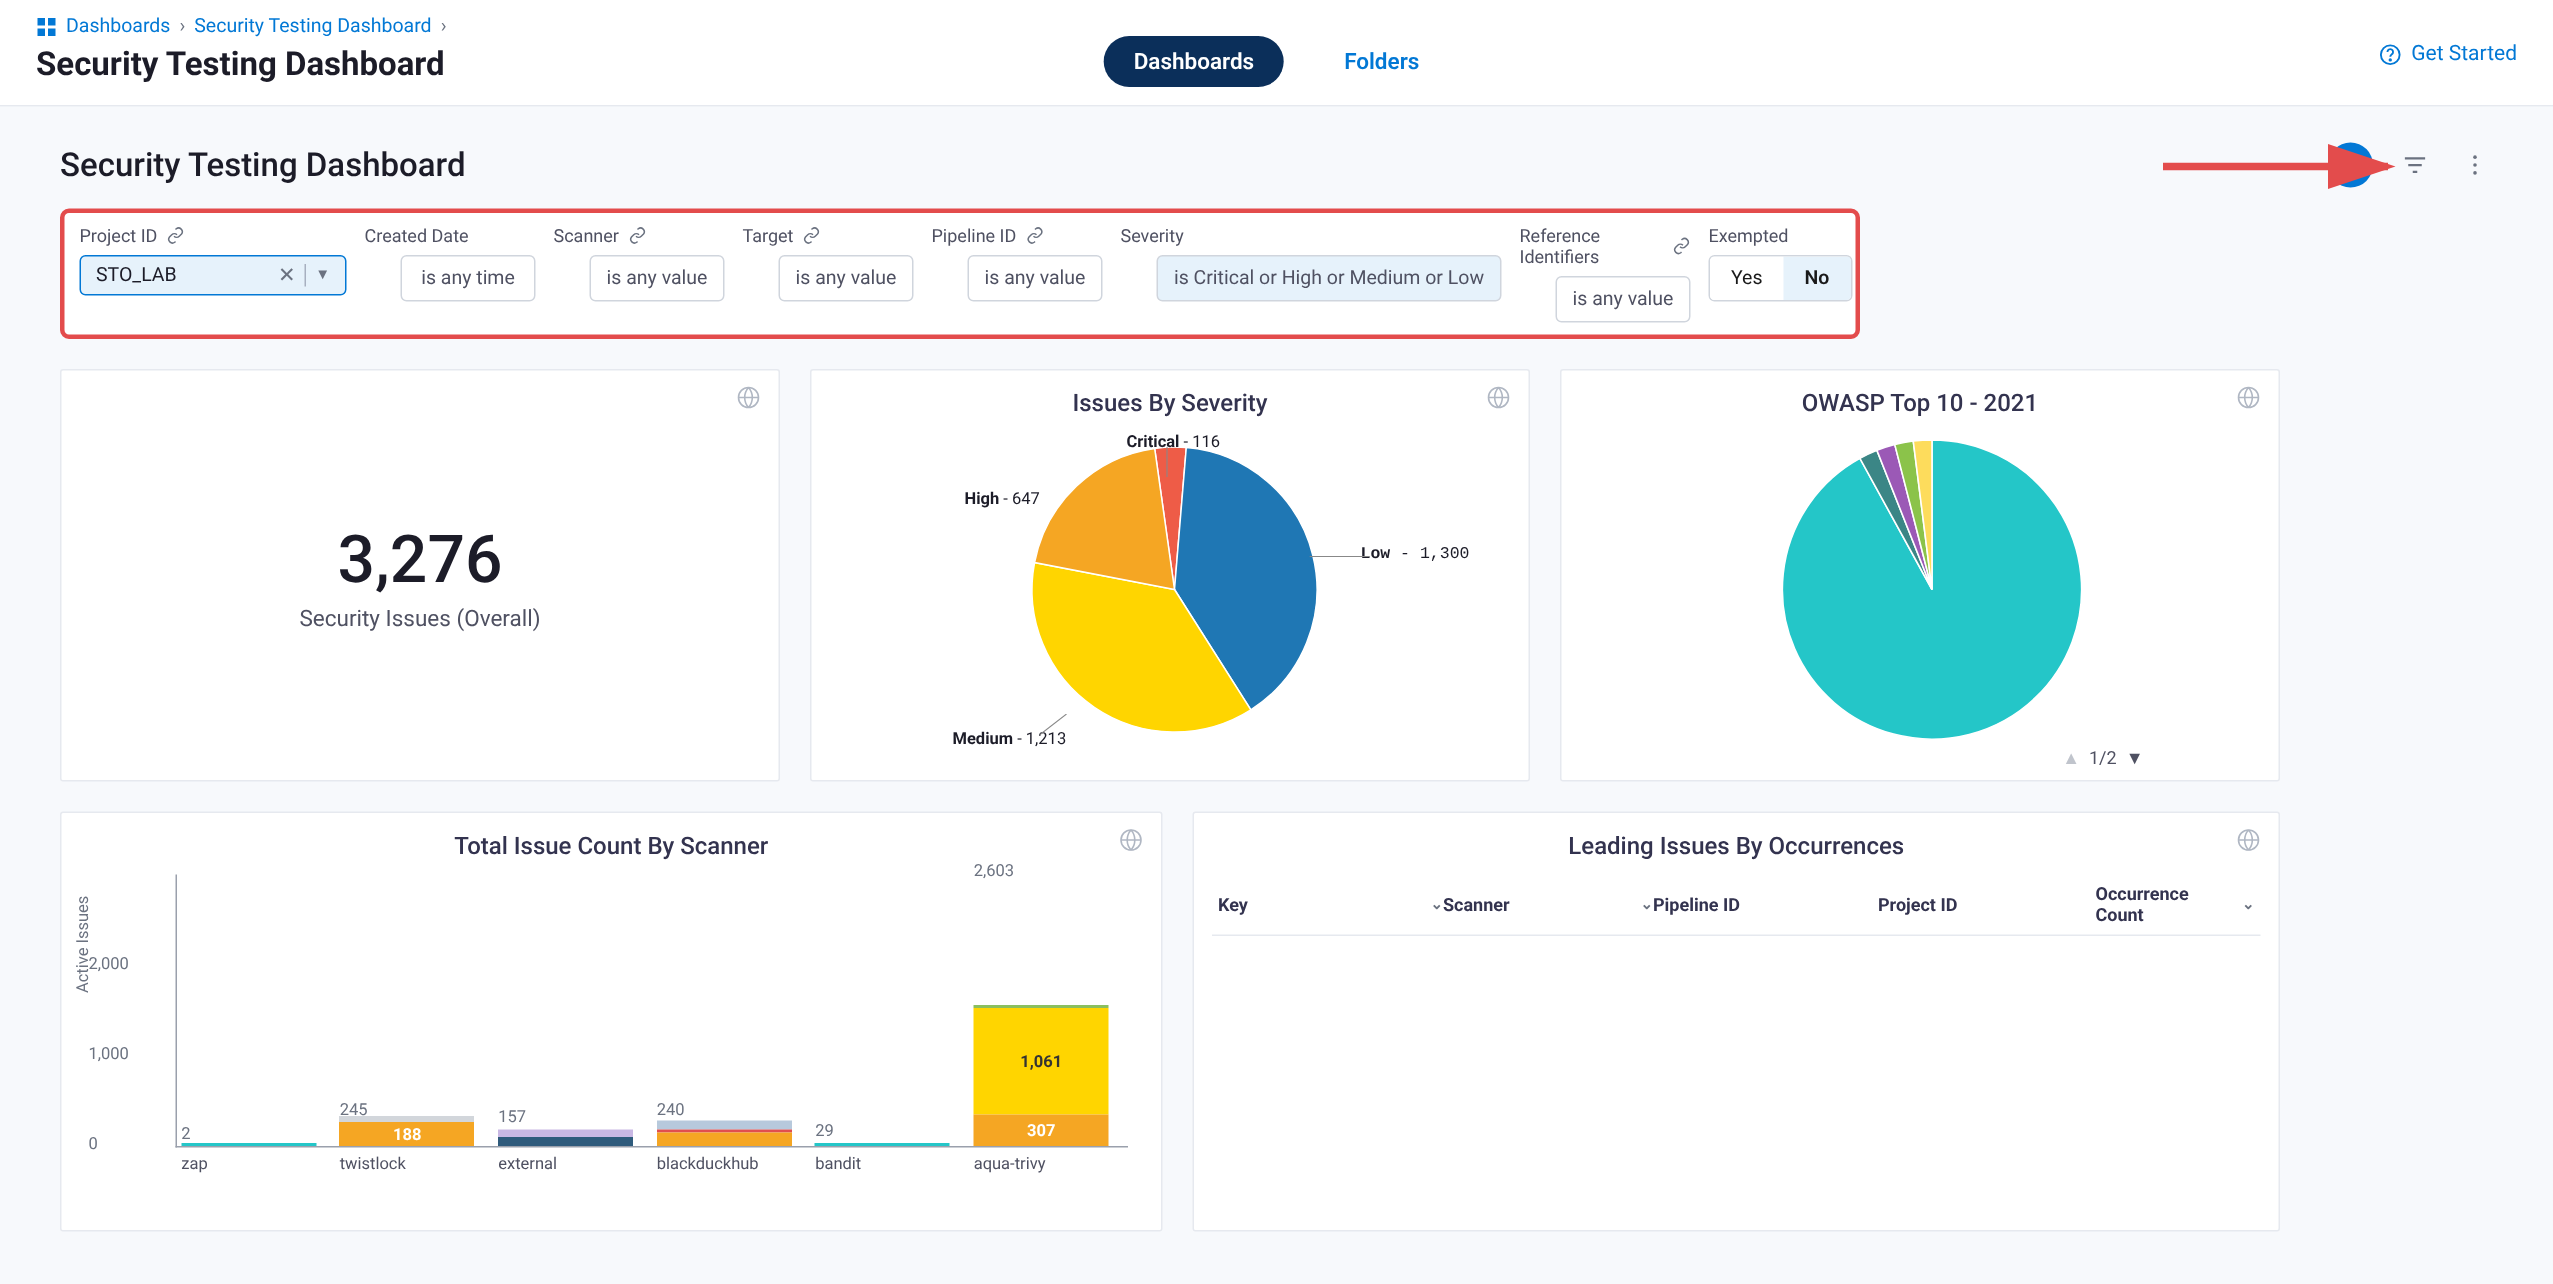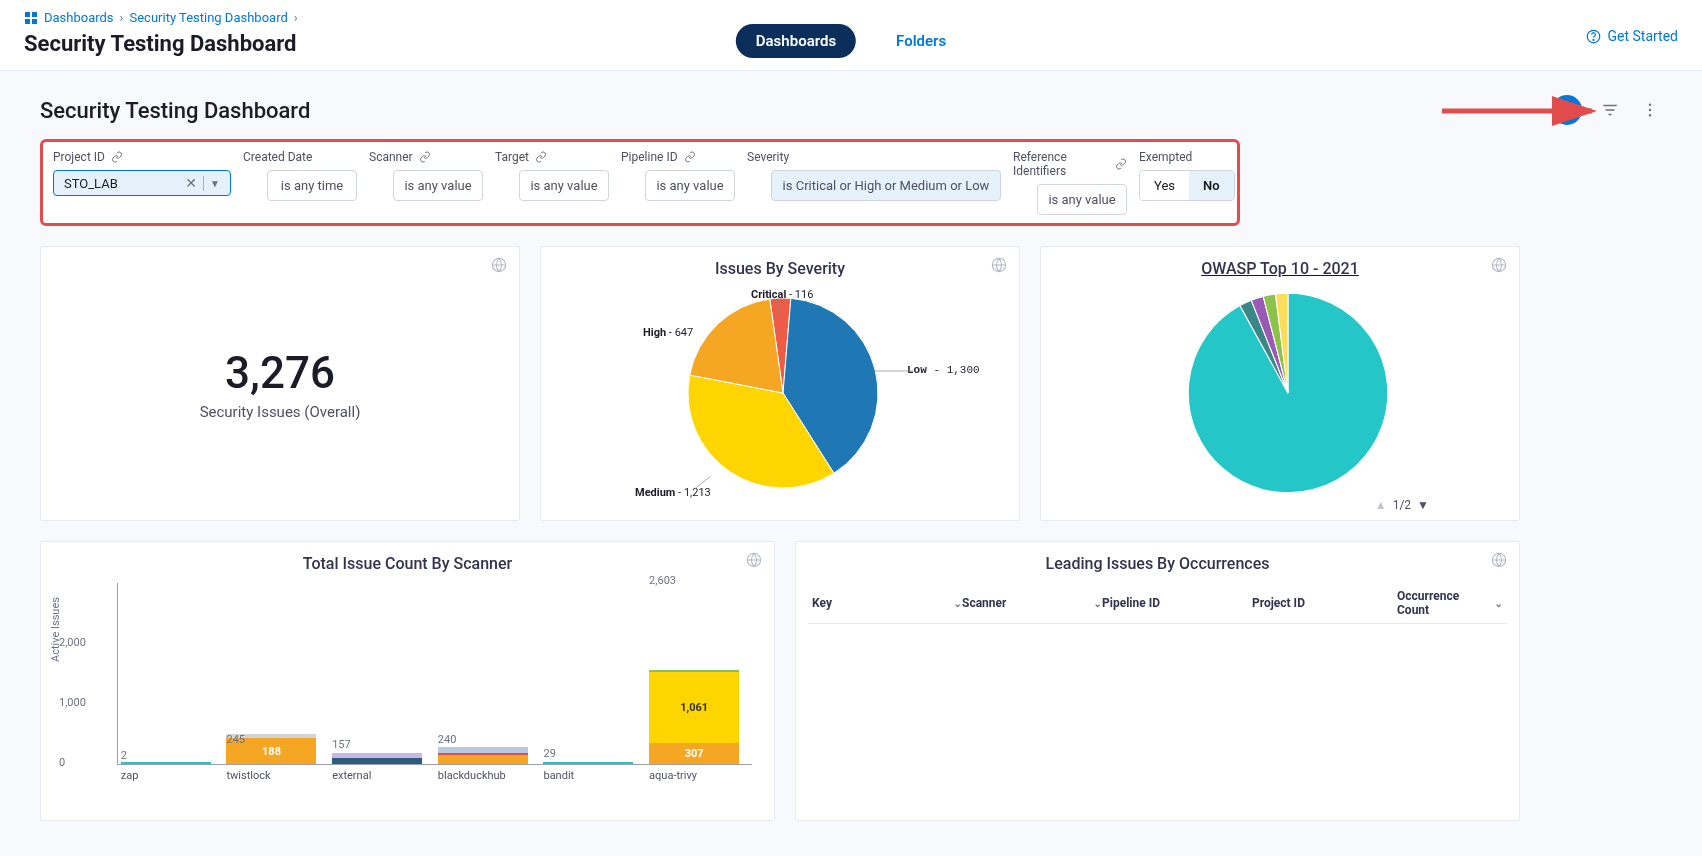--- a/index.html
+++ b/index.html
@@ -36,21 +36,21 @@
   .link-icon { display: inline-flex; }
   .cards-row { display: flex; gap: 20px; margin-bottom: 20px; }
   .cards-row-2 { display: flex; gap: 20px; }
   .card { background: #fff; border: 1px solid #e6e9ef; border-radius: 2px; position: relative; padding: 12px; }
   .card .globe { position: absolute; top: 10px; right: 12px; color: #b0b7c3; cursor: pointer; }
   .card-title { text-align: center; font-size: 16px; font-weight: 500; color: #33334f; margin-bottom: 10px; }
   .c1 { width: 480px; height: 275px; display: flex; flex-direction: column; align-items: center; justify-content: center; }
   .big-num { font-size: 44px; font-weight: 500; color: #1c1c28; }
   .big-label { font-size: 15px; color: #4f5162; margin-top: 4px; }
   .c2 { width: 480px; height: 275px; }
-  .c3 { width: 480px; height: 275px; text-decoration: underline; }
+  .c3 { width: 480px; height: 275px; }
   .c4 { width: 735px; height: 280px; }
   .c5 { width: 725px; height: 280px; }
   .pie-wrap { position: relative; width: 100%; height: 210px; }
   .pie-label { position: absolute; font-size: 11px; color: #1c1c28; white-space: nowrap; }
   .pie-label b { font-weight: 700; }
   .pager { position: absolute; bottom: 8px; right: 90px; font-size: 12px; color: #4f5162; display:flex; gap:6px; align-items:center;}
   .bar-chart { position: relative; height: 210px; margin-left: 46px; margin-top: 8px; }
   .y-axis-label { position: absolute; left: -44px; top: 50%; transform: rotate(-90deg) translateX(50%); transform-origin: left; font-size: 11px; color: #6b7280; white-space: nowrap; }
   .y-tick { position: absolute; left: -40px; font-size: 11px; color: #6b7280; }
   .bars-area { position: absolute; left: 18px; right: 10px; top: 0; bottom: 28px; border-left: 1px solid #9aa0ac; border-bottom: 1px solid #9aa0ac; display: flex; align-items: flex-end; justify-content: space-around; }
@@ -315,21 +315,21 @@
             <div class="bar-col">
               <div class="bar-total" style="bottom: 2.13481px;">2</div>
               <div class="bar-stack">
                 <div class="seg" style="height: 2px; background: rgb(36, 198, 200);"></div>
               </div>
               <div class="bar-x">zap</div>
             </div>
             <div class="bar-col">
               <div class="bar-total" style="bottom: 18.5148px;">245</div>
               <div class="bar-stack">
-                <div class="seg" style="height: 26px; background: rgb(245, 166, 35);">188</div>
+                <div class="seg" style="height: 16px; background: rgb(245, 166, 35);">188</div>
                 <div class="seg" style="height: 3.84222px; background: rgb(210, 214, 219);"></div>
               </div>
               <div class="bar-x">twistlock</div>
             </div>
             <div class="bar-col">
               <div class="bar-total" style="bottom: 12.583px;">157</div>
               <div class="bar-stack">
                 <div class="seg" style="height: 5.86444px; background: rgb(47, 91, 124);"></div>
                 <div class="seg" style="height: 4.71852px; background: rgb(201, 184, 228);"></div>
               </div>

